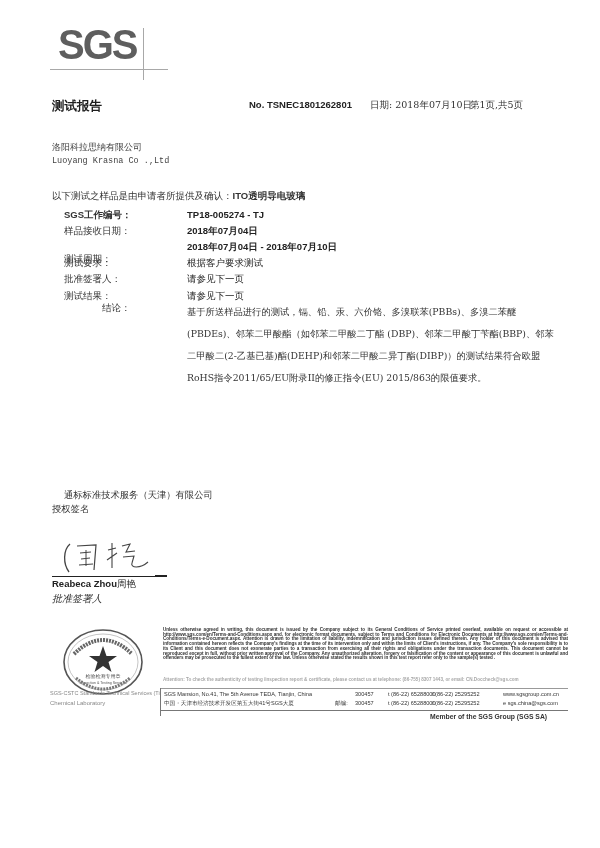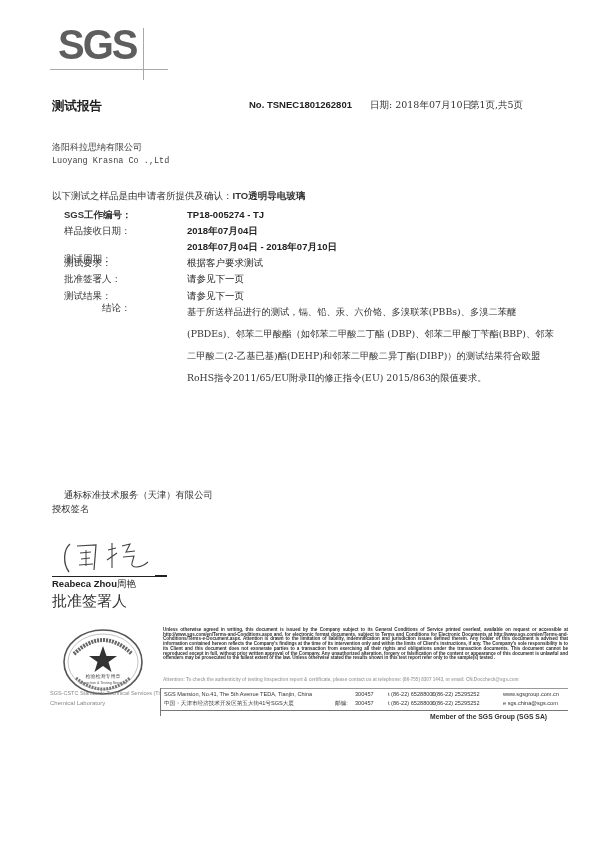--- a/index.html
+++ b/index.html
@@ -34,21 +34,21 @@
     .conclusion-text { left: 187px; top: 301px; width: 370px; white-space: normal; font-size: 9.3px; line-height: 22px; color: #333; }
 
     .org-name { left: 64px; top: 489px; font-size: 9.3px; color: #333; }
     .org-sub { left: 52px; top: 503px; font-size: 9.3px; color: #333; }
 
     .signature { position: absolute; left: 60px; top: 540px; width: 100px; height: 34px; }
     .sig-line { position: absolute; left: 52px; top: 576px; width: 113px; height: 1px; background: #222; }
     .sig-line2 { position: absolute; left: 155px; top: 575px; width: 12px; height: 2px; background: #222; }
     .signer-name { left: 52px; top: 578px; font-size: 9.5px; font-family: "Liberation Sans", sans-serif; font-weight: bold; color: #222; }
     .signer-name span { font-family: "DejaVu Serif", serif; font-weight: normal; }
-    .signer-title { left: 52px; top: 592px; font-size: 15px; color: #333; }
+    .signer-title { left: 52px; top: 592px; font-size: 10px; color: #333; font-style: italic; }
 
     .seal { position: absolute; left: 62px; top: 628px; width: 82px; height: 68px; }
     .seal-caption1 { left: 50px; top: 690px; font-size: 5.5px; color: #888; font-family: "Liberation Sans", sans-serif; }
     .seal-caption2 { left: 50px; top: 700px; font-size: 6px; color: #888; font-family: "Liberation Sans", sans-serif; }
 
     .disclaimer { position: absolute; left: 163px; top: 628px; width: 405px; font-family: "Liberation Sans", sans-serif; font-weight: bold; font-size: 4.6px; line-height: 4.7px; color: #333; text-align: justify; letter-spacing: -0.05px; }
     .attention { position: absolute; left: 163px; top: 678px; width: 405px; font-family: "Liberation Sans", sans-serif; font-weight: bold; font-size: 4.6px; line-height: 4.8px; color: #a8a8a8; }
 
     .addr-box { position: absolute; left: 160px; top: 688px; width: 408px; height: 22px; border-top: 1px solid #999; }
     .addr-vline { position: absolute; left: 160px; top: 688px; width: 1px; height: 28px; background: #777; }

